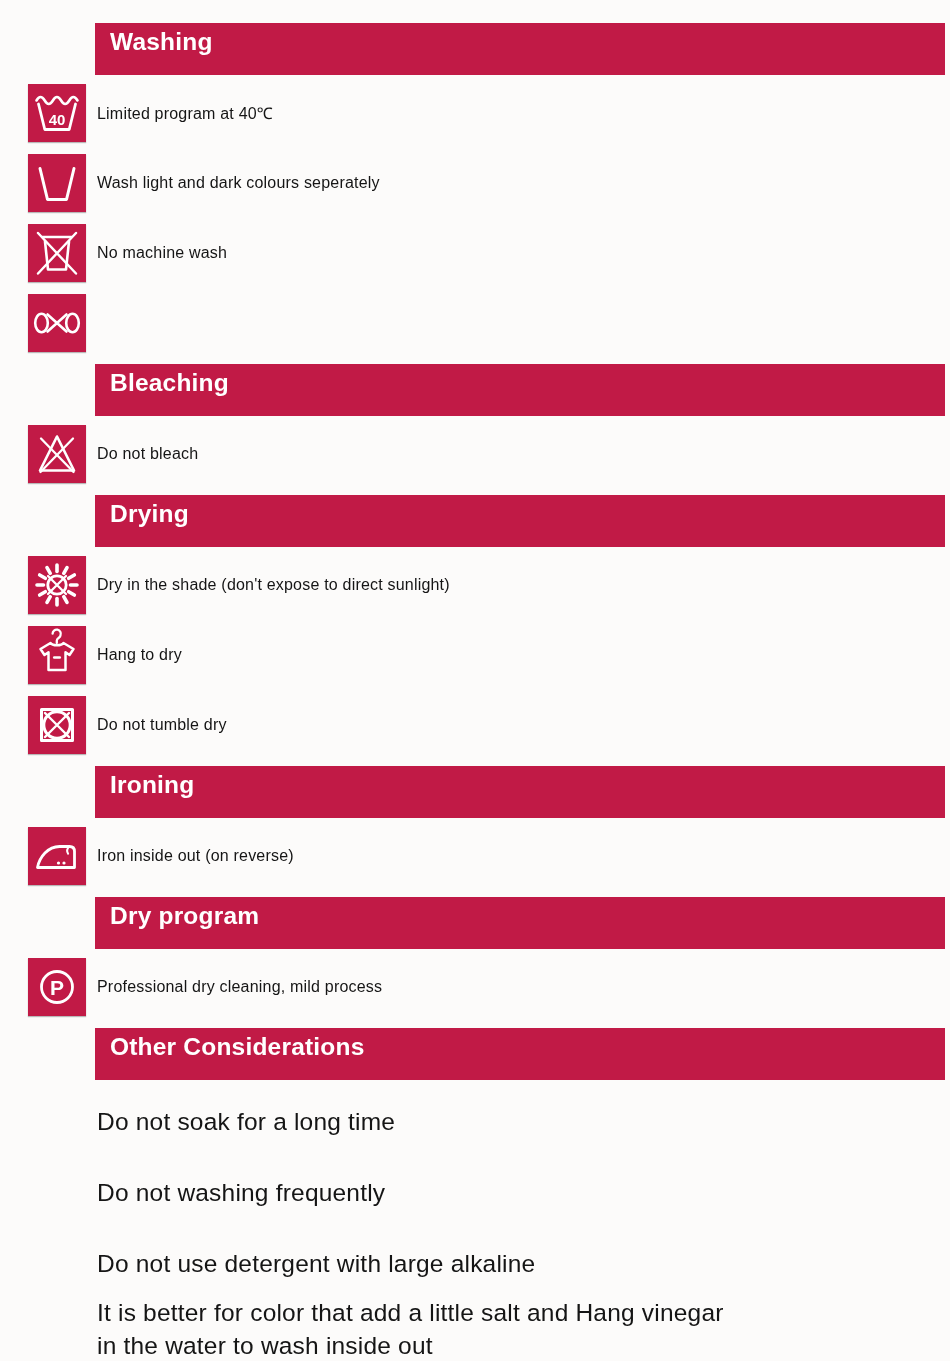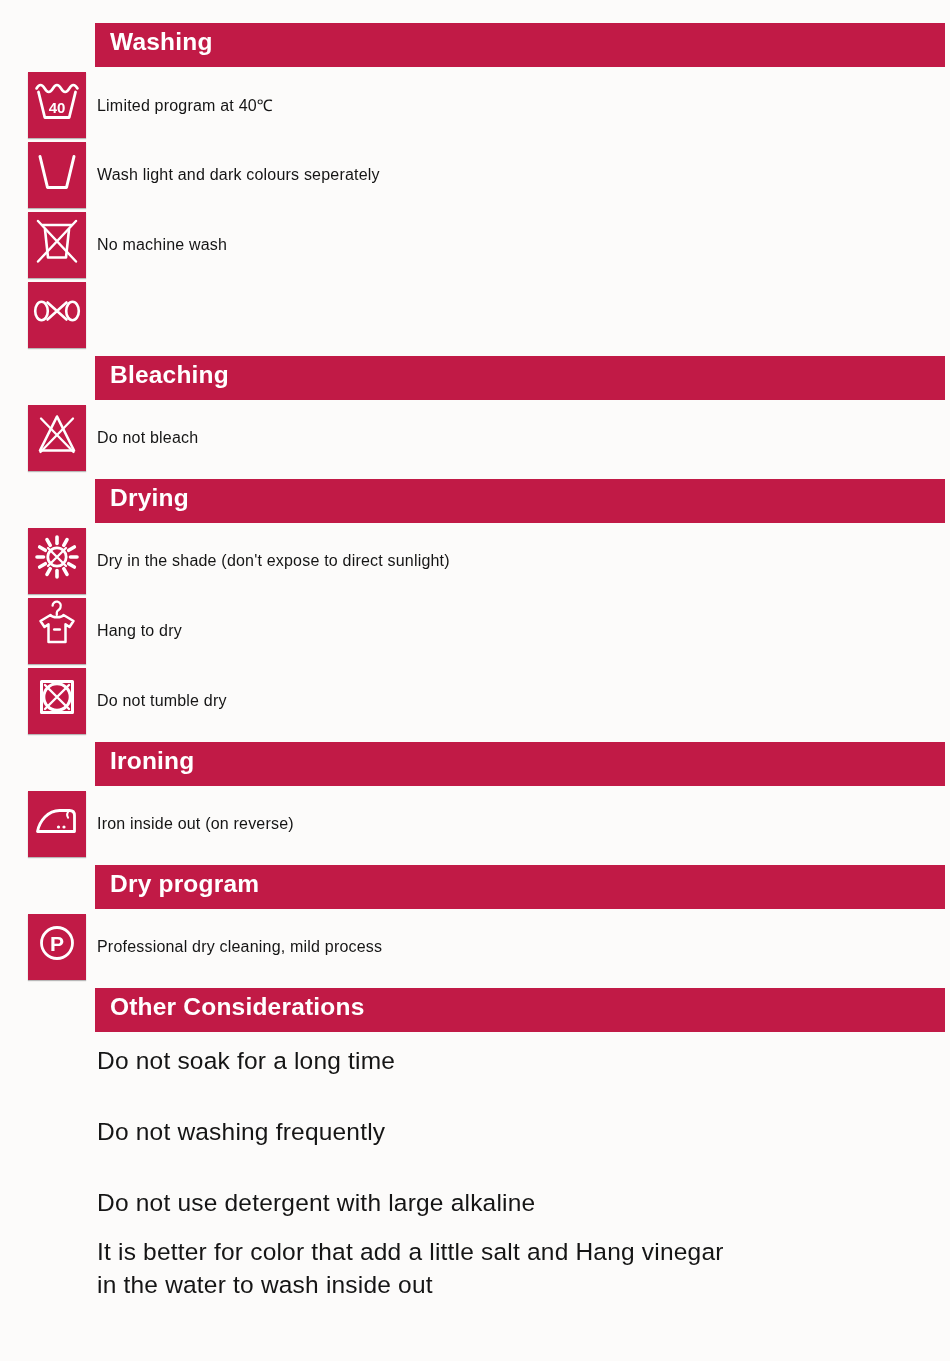--- a/index.html
+++ b/index.html
@@ -3,38 +3,38 @@
 <meta charset="utf-8">
 <style>
   html,body{margin:0;padding:0;background:#ffffff;}
   .page{
     width:950px;height:1361px;box-sizing:border-box;
     background:var(--background,#fcfbfa);
     font-family:"Liberation Sans", sans-serif;
     padding-top:23px;overflow:hidden;position:relative;
   }
   .hdr{
-    margin:0 5px 0 95px;height:44px;box-sizing:border-box;
+    margin:0 5px 0 95px;height:52px;box-sizing:border-box;
     background:var(--accent,#c11a46);
     color:var(--header_text,#fff);
     font-weight:bold;font-size:24.5px;line-height:38px;padding-left:15px;
     letter-spacing:.2px;
   }
   .rows{padding-top:9px;}
   .row{display:flex;align-items:center;height:58px;margin:0 0 12px 28px;}
   .icon{
-    width:58px;height:66px;flex:0 0 58px;background:var(--accent,#c11a46);
+    width:58px;height:58px;flex:0 0 58px;background:var(--accent,#c11a46);
     display:block;box-shadow:0 1px 1px rgba(60,60,60,.35);
   }
   .icon svg{display:block;width:58px;height:58px;}
   .txt{
     margin-left:11px;font-size:16px;color:var(--text,#151515);
     letter-spacing:.2px;white-space:nowrap;
   }
-  .notes{padding-top:12px;}
+  .notes{padding-top:25px;}
   .note{
     margin-left:97px;font-size:24.5px;color:var(--text,#151515);
     letter-spacing:.2px;line-height:33px;white-space:pre-line;
   }
   .note + .note{margin-top:38px;}
   .note.last{margin-top:16px;}
 </style>
 </head>
 <body>
 

